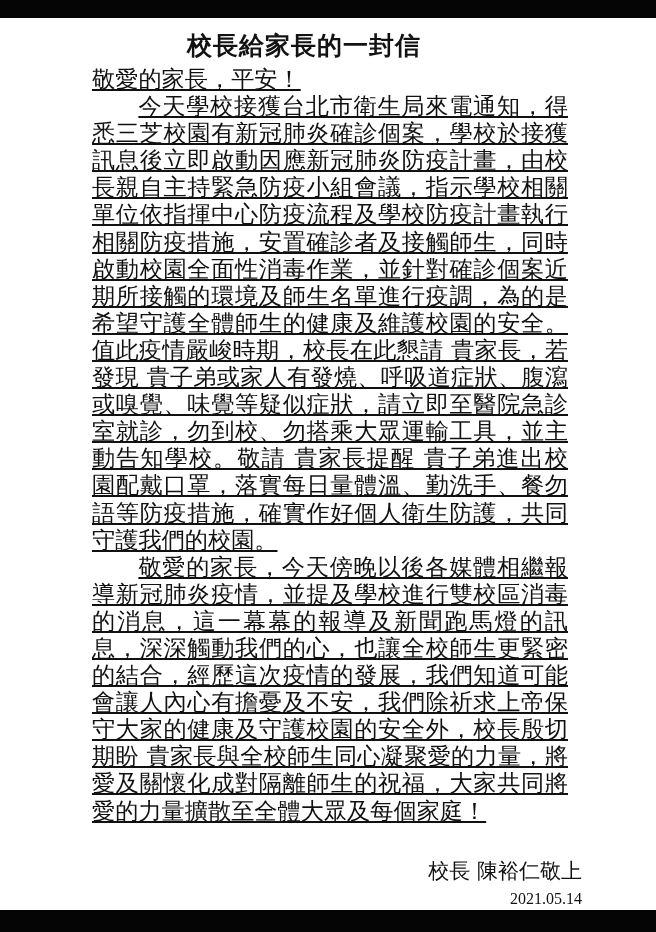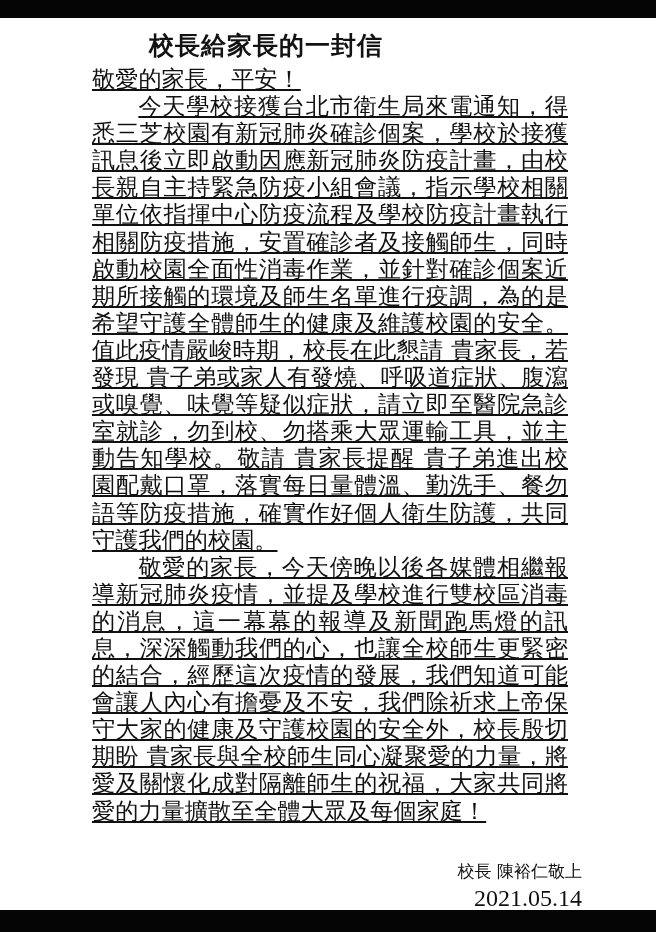--- a/index.html
+++ b/index.html
@@ -54,20 +54,21 @@
     position: absolute;
     left: 0;
     top: 12px;
     width: 532px;
     text-align: center;
     font-size: 25px;
     font-weight: 700;
     color: #121212;
     letter-spacing: 1px;
     line-height: 1.25;
+    padding-left: 38px;
   }
 
   .body-block {
     position: absolute;
     left: 92px;
     top: 47px;
     width: 476px;
     color: #111111;
   }
 
@@ -87,26 +88,26 @@
   }
 
   .signature-block {
     position: absolute;
     right: 74px;
     top: 840px;
     text-align: right;
     color: #111111;
   }
   .sign-name {
-    font-size: 17px;
+    font-size: 21px;
     line-height: 27px;
     white-space: nowrap;
   }
   .sign-date {
-    font-size: 24px;
+    font-size: 16px;
     line-height: 27px;
     white-space: nowrap;
     font-family: "Liberation Serif", "DejaVu Serif", serif;
   }
 </style>
 </head>
 <body>
 
 <div class="page">
 

